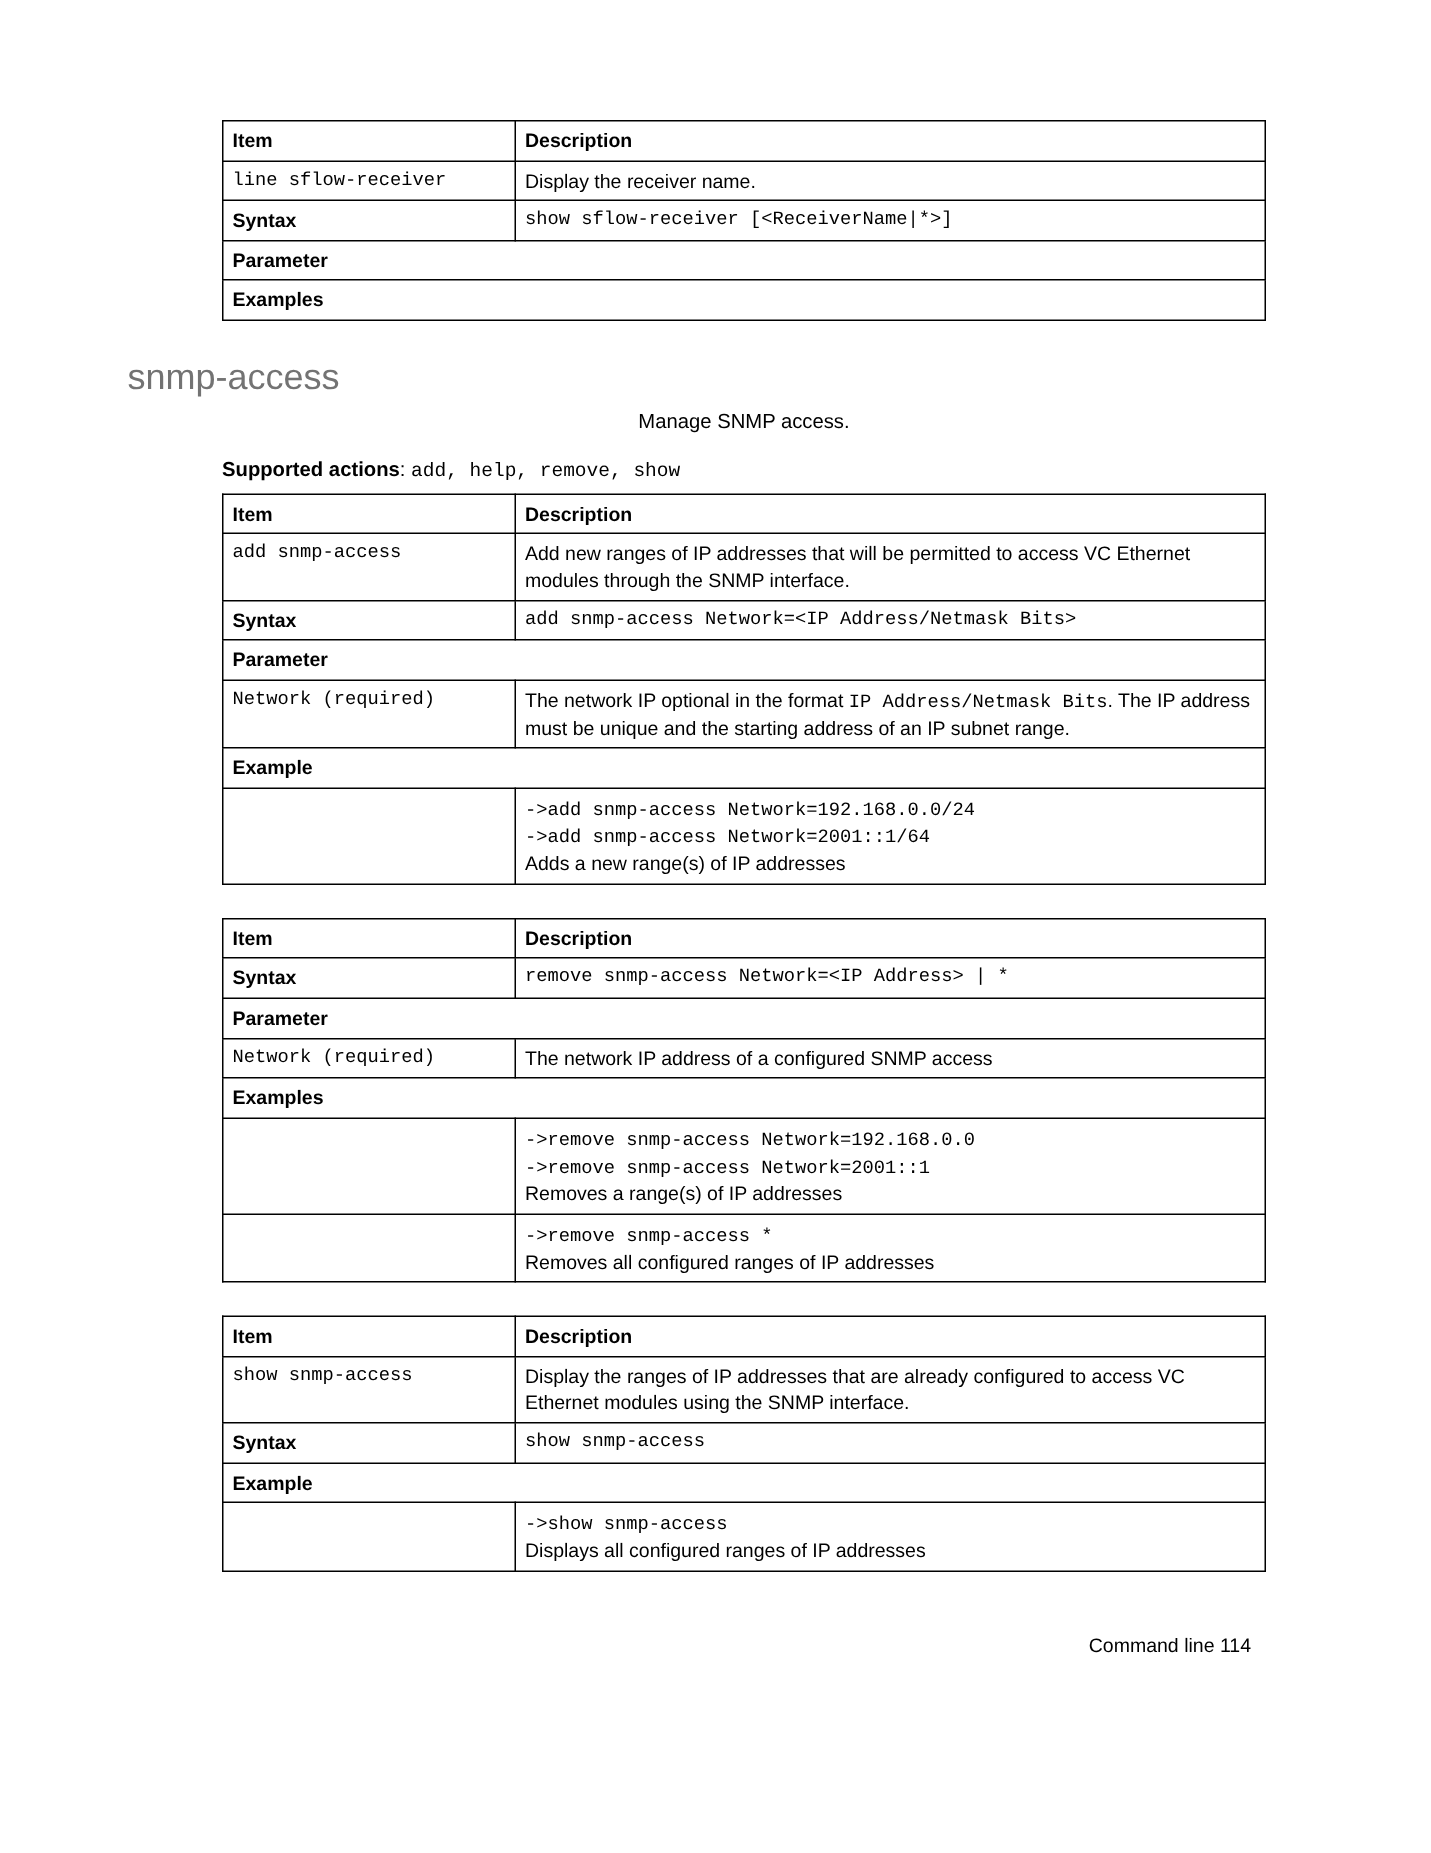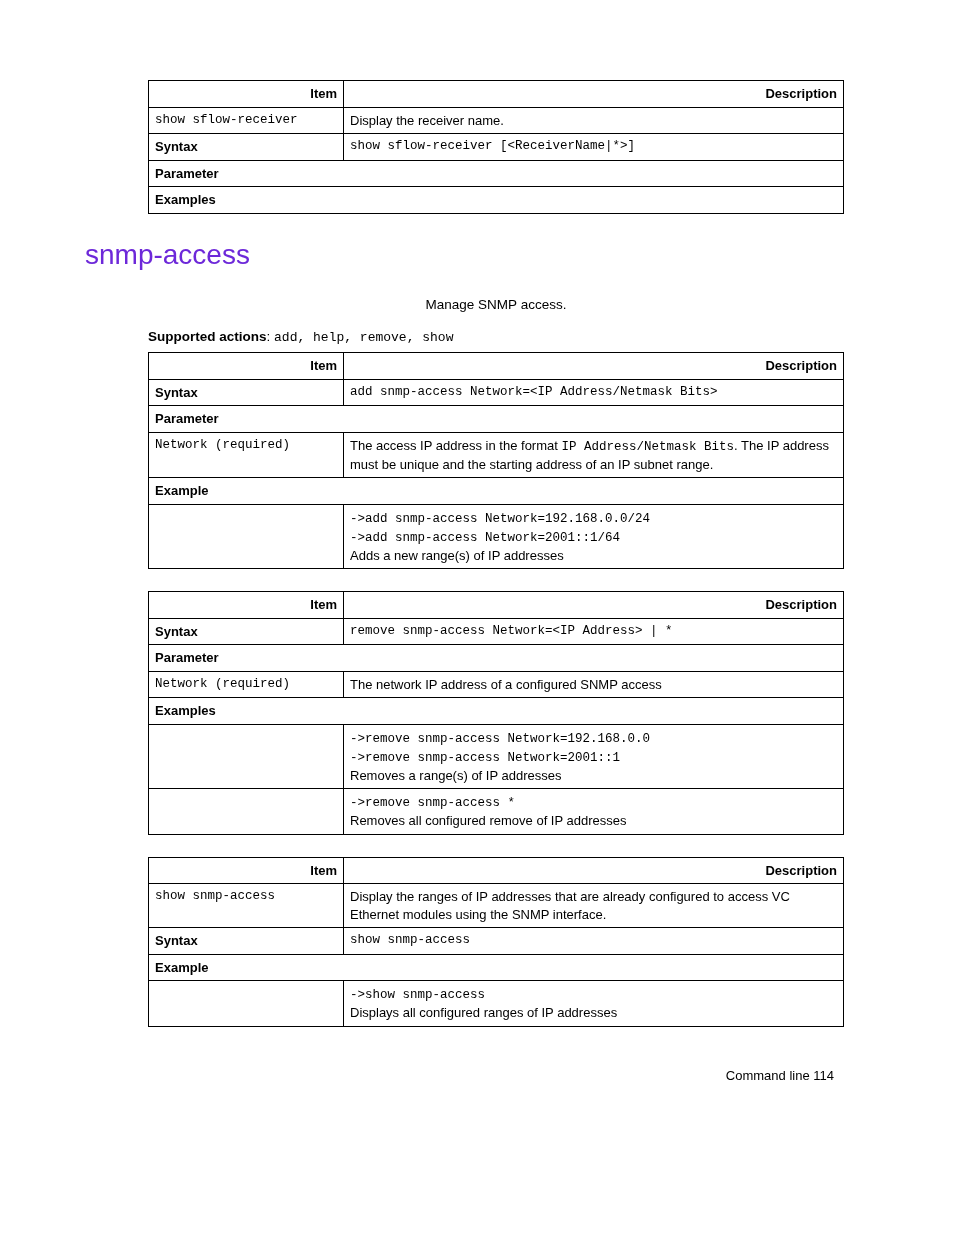--- a/index.html
+++ b/index.html
@@ -19,38 +19,38 @@
     table-layout: fixed;
   }
   td, th {
     border: 1px solid #000;
     padding: 4px 6px;
     vertical-align: top;
     text-align: left;
     font-size: 13px;
   }
   col.item-col { width: 195px; }
-  .hdr td { font-weight: bold; text-align: right; }
+  .hdr td { font-weight: bold; }
   .shdr { font-weight: bold; }
   .mono {
     font-family: "Courier New", Courier, monospace;
     font-size: 12.5px;
   }
   .span2-hdr {
     font-weight: bold;
   }
   .inner-tables {
     margin-left: 63px;
   }
   h2 {
     font-family: Arial, Helvetica, sans-serif;
     font-weight: normal;
-    font-size: 28px;
-    color: #6d28d9;
-    margin: 14px 0 22px 0;
+    font-size: 24px;
+    color: #737373;
+    margin: 14px 0 4px 0;
   }
   .intro {
     margin: 0 0 14px 63px;
     font-size: 13.5px;
     text-align: center;
   }
   .support {
     margin: 10px 0 6px 63px;
     font-size: 13.5px;
   }
@@ -70,21 +70,21 @@
   <colgroup>
         <col class="item-col">
         <col>
       </colgroup>
   <tbody>
         <tr class="hdr">
     <td>Item</td>
     <td>Description</td>
   </tr>
   <tr>
-    <td class="mono">show sflow-receiver</td>
+    <td class="mono">line sflow-receiver</td>
     <td>Display the receiver name.</td>
   </tr>
   <tr>
     <td class="shdr">Syntax</td>
     <td class="mono">show sflow-receiver [&lt;ReceiverName|*&gt;]</td>
   </tr>
   <tr>
     <td colspan="2" class="span2-hdr">Parameter</td>
   </tr>
   <tr>
@@ -109,30 +109,34 @@
   <colgroup>
         <col class="item-col">
         <col>
       </colgroup>
   <tbody>
         <tr class="hdr">
     <td>Item</td>
     <td>Description</td>
   </tr>
   <tr>
+    <td class="mono">add snmp-access</td>
+    <td>Add new ranges of IP addresses that will be permitted to access VC Ethernet modules through the SNMP interface.</td>
+  </tr>
+  <tr>
     <td class="shdr">Syntax</td>
     <td class="mono">add snmp-access Network=&lt;IP Address/Netmask Bits&gt;</td>
   </tr>
   <tr>
     <td colspan="2" class="span2-hdr">Parameter</td>
   </tr>
   <tr>
     <td class="mono">Network (required)</td>
     <td>
-      <span>The access IP address in the format </span><span class="mono">IP Address/Netmask Bits</span><span>. The IP address must be unique and the starting address of an IP subnet range.</span>
+      <span>The network IP optional in the format </span><span class="mono">IP Address/Netmask Bits</span><span>. The IP address must be unique and the starting address of an IP subnet range.</span>
     </td>
   </tr>
   <tr>
     <td colspan="2" class="span2-hdr">Example</td>
   </tr>
   <tr>
     <td></td>
     <td>
       <span class="mono">-&gt;add snmp-access Network=192.168.0.0/24</span><br>
       <span class="mono">-&gt;add snmp-access Network=2001::1/64</span><br>
@@ -171,21 +175,21 @@
     <td>
       <span class="mono">-&gt;remove snmp-access Network=192.168.0.0</span><br>
       <span class="mono">-&gt;remove snmp-access Network=2001::1</span><br>
       <span>Removes a range(s) of IP addresses</span>
     </td>
   </tr>
   <tr>
     <td></td>
     <td>
       <span class="mono">-&gt;remove snmp-access *</span><br>
-      <span>Removes all configured remove of IP addresses</span>
+      <span>Removes all configured ranges of IP addresses</span>
     </td>
   </tr>
 </tbody>
     </table>
 
 <table>
   <colgroup>
         <col class="item-col">
         <col>
       </colgroup>

